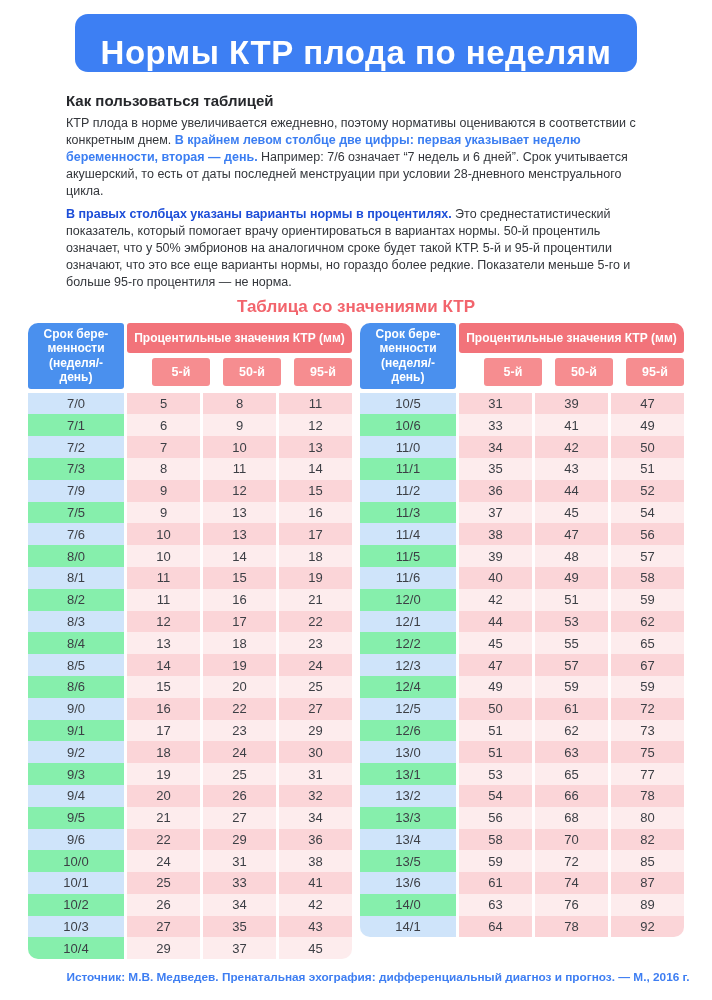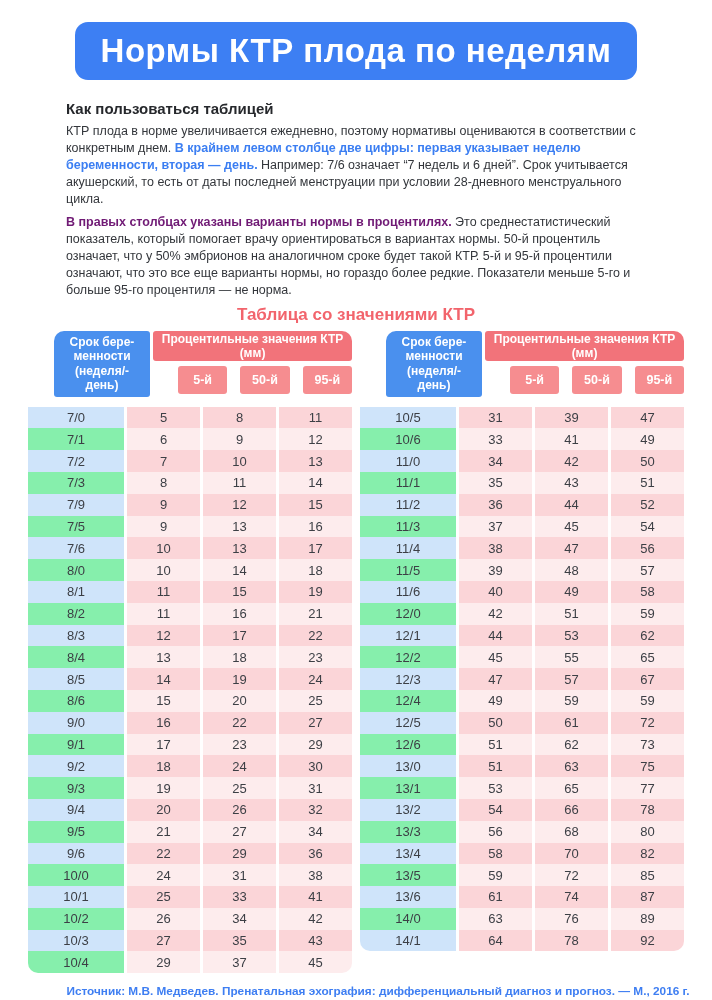--- a/index.html
+++ b/index.html
@@ -3,65 +3,65 @@
 <meta charset="utf-8">
 <style>
   html,body{margin:0;padding:0;}
   body{
     width:712px;height:1000px;background:#ffffff;
     font-family:"Liberation Sans",sans-serif;color:#33363b;
     position:relative;overflow:hidden;
   }
   
   .banner{
-    width:562px;height:58px;margin:22px auto 0;background:#3d7ff3;
-    border-radius:13px;display:flex;align-items:center;justify-content:center;
+    width:562px;height:58px;margin:14px auto 0;background:#3d7ff3;
+    border-radius:13px;display:flex;align-items:flex-end;justify-content:center;
   }
   .banner .title{
     color:#ffffff;font-size:33px;font-weight:bold;letter-spacing:.5px;
   }
   
   .content{padding:0 66px;}
   .howto-heading{
     font-size:15px;font-weight:bold;color:#26282c;margin:20px 0 6px;
   }
   .body-text{
     font-size:12.5px;line-height:17px;margin:0 0 6px;color:#33363b;
   }
   .blue-bold{color:#3b7ef2;font-weight:bold;}
-  .red-bold{color:#701a75;font-weight:bold;}
+  .red-bold{color:#1d4ed8;font-weight:bold;}
   
   .table-title{
     text-align:center;color:#f2646c;font-weight:bold;font-size:17px;
     margin:4px 0 6px;
   }
   
   .tables{display:flex;gap:8px;margin:0 28px;}
   .ktr-table{flex:1;min-width:0;}
-  .thead{display:grid;grid-template-columns:96px 1fr;gap:2px 3px;margin-left:26px;}
+  .thead{display:grid;grid-template-columns:96px 1fr;gap:2px 3px;}
   .week-head{
     grid-row:1 / 3;background:#4a90ee;color:#fff;font-weight:bold;
     font-size:12px;line-height:1.2;display:flex;align-items:center;
     justify-content:center;text-align:center;padding:4px 7px;
     box-sizing:border-box;border-radius:10px 3px 3px 3px;
   }
   .pct-head{
     background:#f2737a;color:#fff;font-weight:bold;font-size:12px;
     height:30px;display:flex;align-items:center;justify-content:center;
     border-radius:3px 10px 3px 3px;text-align:center;
   }
   .pct-sub{display:grid;grid-template-columns:1fr 1fr 1fr;gap:13px;padding-left:25px;}
   .pct-sub .sub{
     background:#f68d90;color:#fff;font-weight:bold;font-size:12.5px;
     height:28px;display:flex;align-items:center;justify-content:center;
     border-radius:3px;
   }
   .tbody{
     display:grid;grid-template-columns:96px 1fr 1fr 1fr;column-gap:3px;
-    margin-top:10px;
+    margin-top:4px;
   }
   .cell{
     height:21.8px;display:flex;align-items:center;justify-content:center;
     font-size:13px;color:#3c3f45;
   }
   .wcell.dark{background:#cfe4fa;}
   .wcell.light{background:#86efac;}
   .vcell.dark{background:#fbd5d8;}
   .vcell.light{background:#fdeced;}
   .tbody .cell:last-child{border-bottom-right-radius:10px;}

